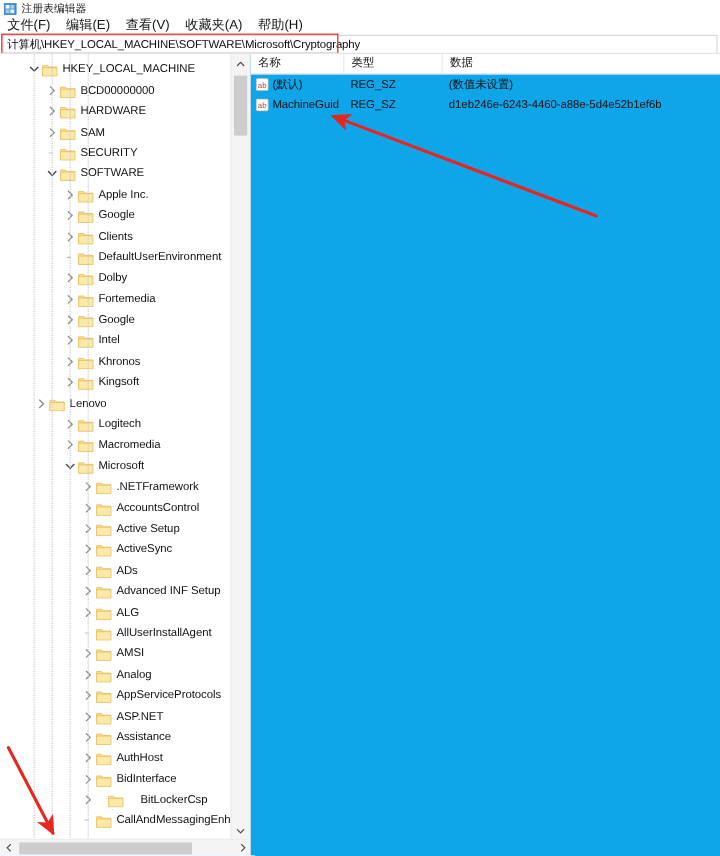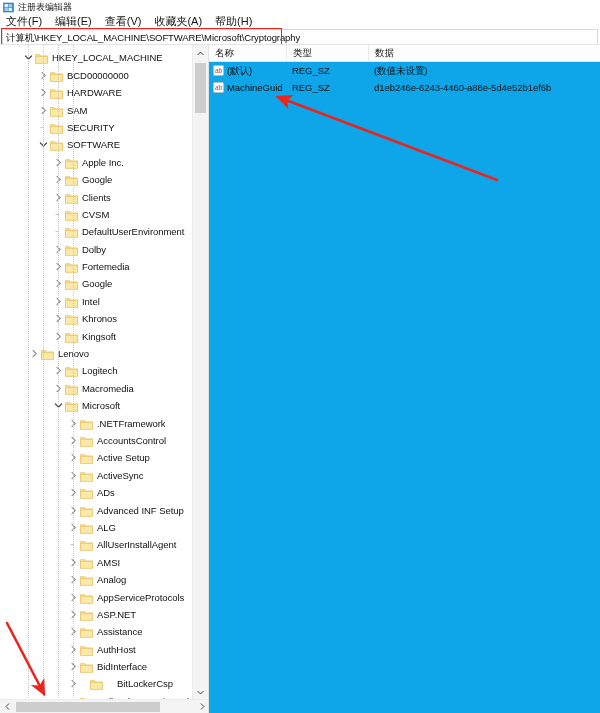--- a/index.html
+++ b/index.html
@@ -398,32 +398,20 @@
               <span class="twisty">
                 <svg width="9" height="9" viewBox="0 0 9 9">
                   <path d="M3 1.4 L6.2 4.5 L3 7.6" fill="none" stroke="#8a8a8a" stroke-width="1.1" stroke-linecap="round" stroke-linejoin="round"></path>
                 </svg>
               </span>
               <svg class="folder" viewBox="0 0 13 11">
                 <path d="M0.5 1.6 h4.2 l1.1 1.3 h6.7 v7.1 h-12 z" fill="#fcdf8a" stroke="#e3bb5e" stroke-width="0.6"></path>
                 <path d="M0.5 3.4 h12 v7 h-12 z" fill="#fbe9a8" stroke="#e3bb5e" stroke-width="0.6"></path>
               </svg>
               <span class="tree-label">Clients</span>
-            </div>
-            <div class="tree-row" style="padding-left: 52px;">
-              <span class="twisty">
-                <svg width="9" height="9" viewBox="0 0 9 9">
-                  <path d="M1.5 4.5 h3.5" fill="none" stroke="#c4c4c4" stroke-width="1"></path>
-                </svg>
-              </span>
-              <svg class="folder" viewBox="0 0 13 11">
-                <path d="M0.5 1.6 h4.2 l1.1 1.3 h6.7 v7.1 h-12 z" fill="#fcdf8a" stroke="#e3bb5e" stroke-width="0.6"></path>
-                <path d="M0.5 3.4 h12 v7 h-12 z" fill="#fbe9a8" stroke="#e3bb5e" stroke-width="0.6"></path>
-              </svg>
-              <span class="tree-label">CVSM</span>
             </div>
             <div class="tree-row" style="padding-left: 52px;">
               <span class="twisty">
                 <svg width="9" height="9" viewBox="0 0 9 9">
                   <path d="M1.5 4.5 h3.5" fill="none" stroke="#c4c4c4" stroke-width="1"></path>
                 </svg>
               </span>
               <svg class="folder" viewBox="0 0 13 11">
                 <path d="M0.5 1.6 h4.2 l1.1 1.3 h6.7 v7.1 h-12 z" fill="#fcdf8a" stroke="#e3bb5e" stroke-width="0.6"></path>
                 <path d="M0.5 3.4 h12 v7 h-12 z" fill="#fbe9a8" stroke="#e3bb5e" stroke-width="0.6"></path>

